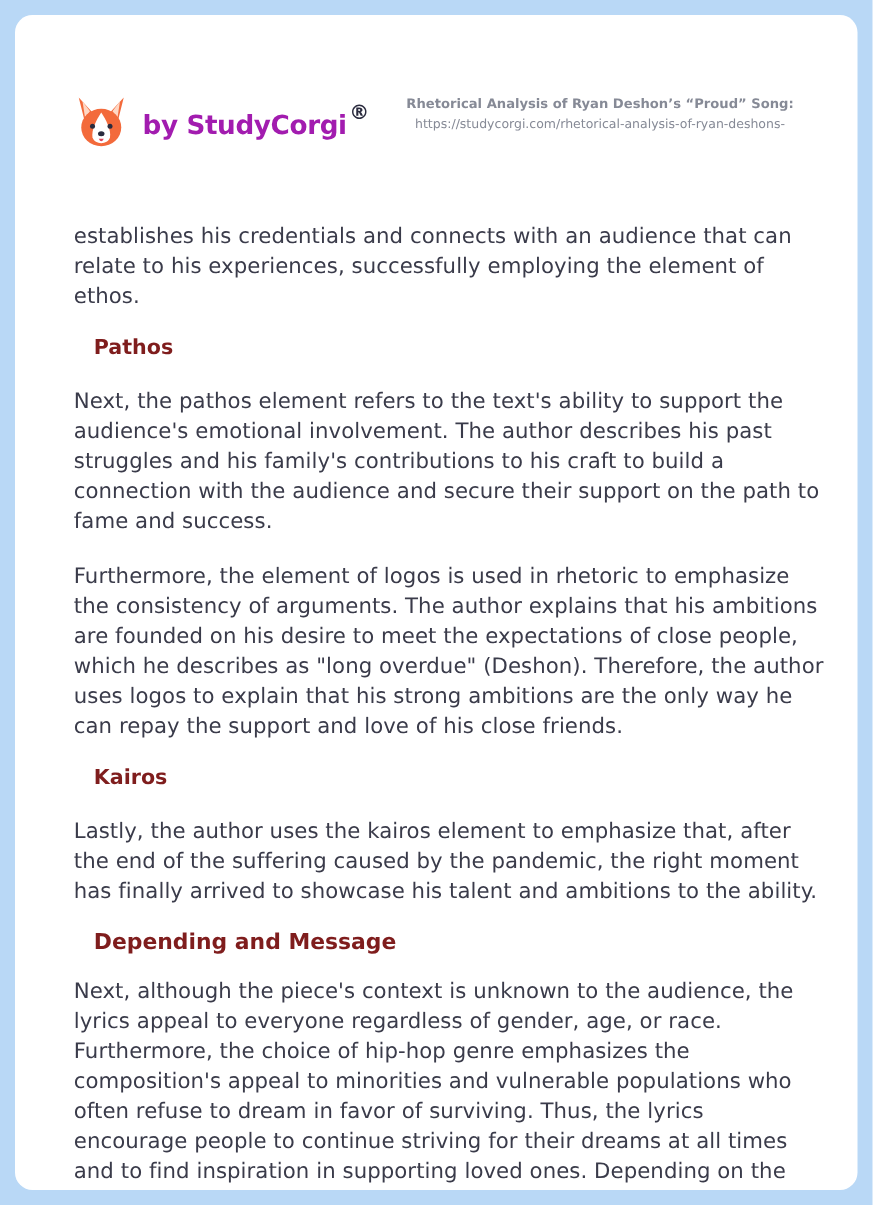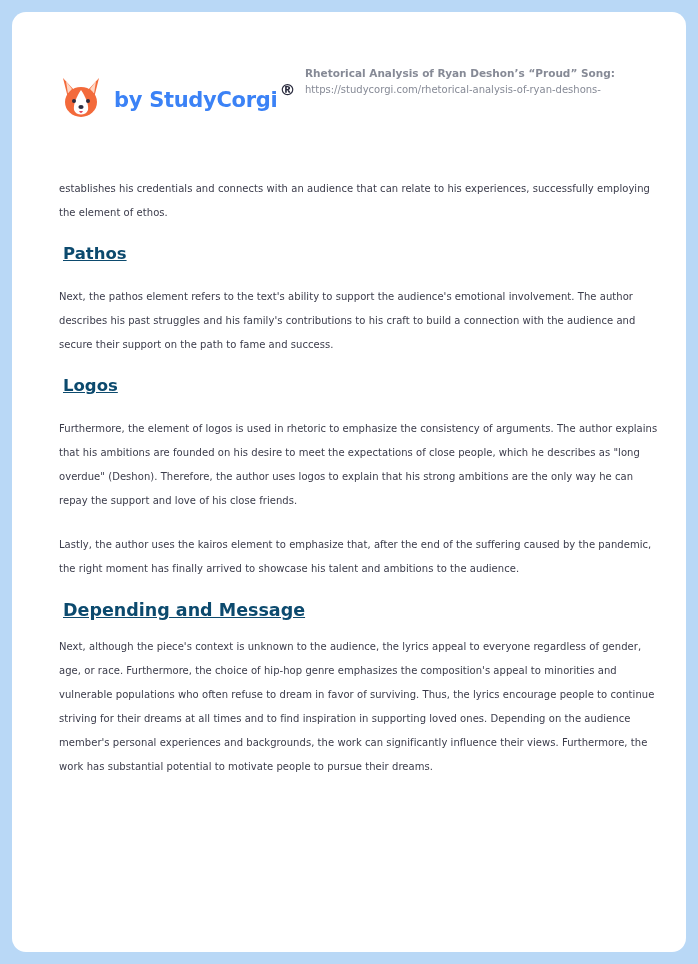--- a/index.html
+++ b/index.html
@@ -40,39 +40,39 @@
   }
   .logo-icon {
     width: 42px;
     height: 44px;
     margin-right: 12px;
   }
   .logo-text {
     font-family: "DejaVu Sans", sans-serif;
     font-weight: bold;
     font-size: 21px;
-    color: #3b82f6;
+    color: #a21caf;
     letter-spacing: -0.3px;
     position: relative;
     top: 2px;
   }
   .logo-reg {
     font-size: 16px;
     position: relative;
     top: -9px;
     margin-left: 2px;
     font-weight: bold;
     color: #2a2b3e;
   }
   .meta {
     position: absolute;
     right: 31px;
-    top: 54px;
+    top: 64px;
     width: 350px;
-    text-align: left;
+    text-align: center;
   }
   .meta-title {
     font-family: "DejaVu Sans", sans-serif;
     font-weight: bold;
     font-size: 10.5px;
     line-height: 14px;
     color: #868a96;
   }
   .meta-url {
     font-family: "DejaVu Sans", sans-serif;
@@ -85,33 +85,32 @@
   }
   .content {
     position: absolute;
     left: 47px;
     top: 165px;
     width: 600px;
     color: #3a3b4a;
   }
   .content p {
     font-family: "DejaVu Sans", sans-serif;
-    font-size: 10px;
+    font-size: 17px;
     line-height: 24px;
     margin: 0;
     letter-spacing: 0.05px;
   }
   .content h2 {
     font-family: "DejaVu Sans", sans-serif;
     font-weight: bold;
     font-size: 16.5px;
     line-height: 22px;
-    color: #0c4a6e;
-    margin: 4px;
-    text-decoration: underline;
+    color: #7f1d1d;
+    margin: 16px;
   }
   .p0 { margin-top: 0; }
   .h-pathos { margin-top: 18px !important; }
   .p-pathos { margin-top: 20px !important; }
   .h-logos { margin-top: 18px !important; }
   .p-logos { margin-top: 20px !important; }
   .h-kairos { margin-top: 18px !important; }
   .p-kairos { margin-top: 20px !important; }
   .h-audience { margin-top: 18px !important; font-size: 17.5px !important; }
   .p-audience { margin-top: 14px !important; }
@@ -147,21 +146,21 @@
       </a>
     </div>
   </div>
 
   <div class="content">
     <p class="p0">establishes his credentials and connects with an audience that can relate to his experiences, successfully employing the element of ethos.</p>
 
     <h2 class="h-pathos">Pathos</h2>
     <p class="p-pathos">Next, the pathos element refers to the text's ability to support the audience's emotional involvement. The author describes his past struggles and his family's contributions to his craft to build a connection with the audience and secure their support on the path to fame and success.</p>
 
-    <h2 class="h-logos">Logos</h2>
     <p class="p-logos">Furthermore, the element of logos is used in rhetoric to emphasize the consistency of arguments. The author explains that his ambitions are founded on his desire to meet the expectations of close people, which he describes as "long overdue" (Deshon). Therefore, the author uses logos to explain that his strong ambitions are the only way he can repay the support and love of his close friends.</p>
 
-    <p class="p-kairos">Lastly, the author uses the kairos element to emphasize that, after the end of the suffering caused by the pandemic, the right moment has finally arrived to showcase his talent and ambitions to the audience.</p>
+    <h2 class="h-kairos">Kairos</h2>
+    <p class="p-kairos">Lastly, the author uses the kairos element to emphasize that, after the end of the suffering caused by the pandemic, the right moment has finally arrived to showcase his talent and ambitions to the ability.</p>
 
     <h2 class="h-audience">Depending and Message</h2>
     <p class="p-audience">Next, although the piece's context is unknown to the audience, the lyrics appeal to everyone regardless of gender, age, or race. Furthermore, the choice of hip-hop genre emphasizes the composition's appeal to minorities and vulnerable populations who often refuse to dream in favor of surviving. Thus, the lyrics encourage people to continue striving for their dreams at all times and to find inspiration in supporting loved ones. Depending on the audience member's personal experiences and backgrounds, the work can significantly influence their views. Furthermore, the work has substantial potential to motivate people to pursue their dreams.</p>
   </div>
 </div>
 
 </body></html>

